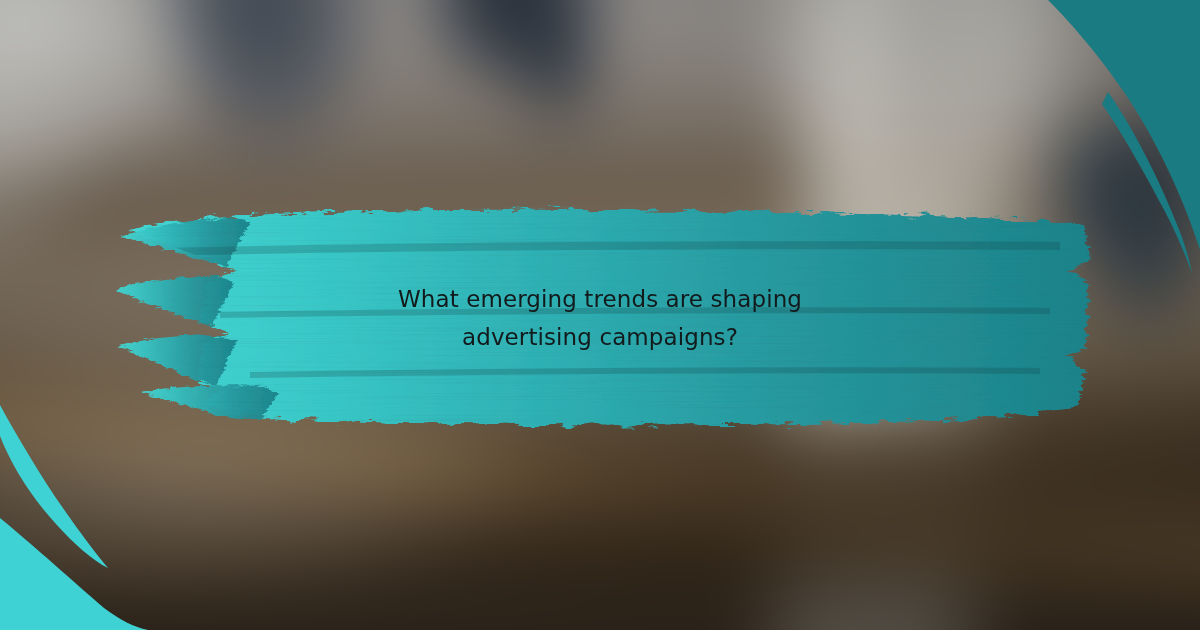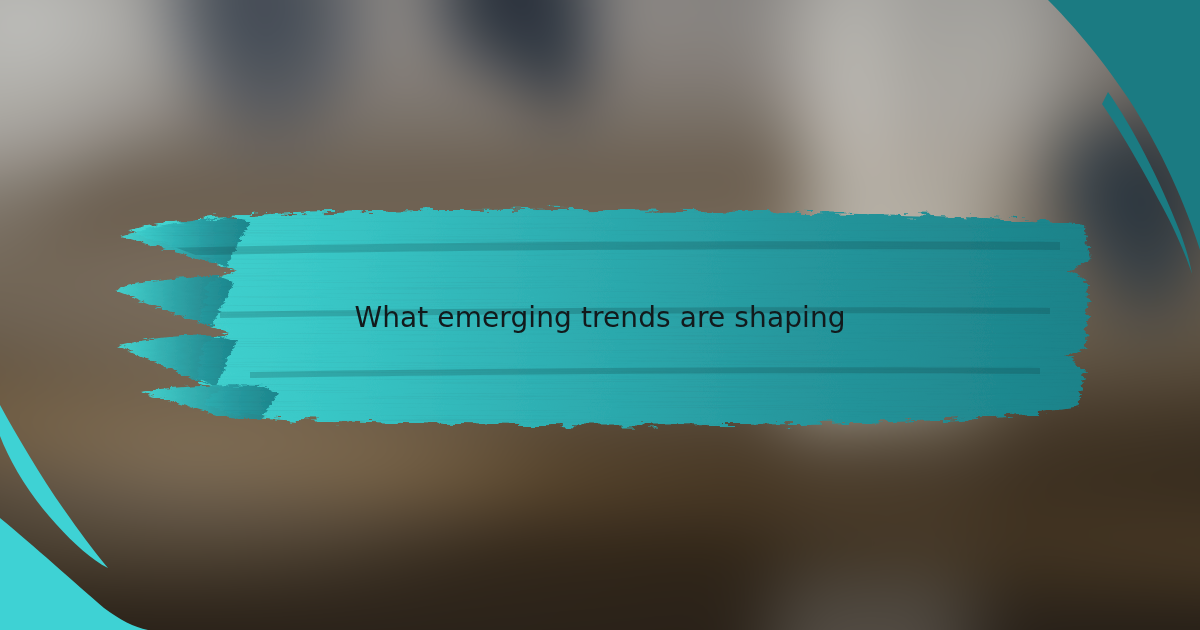--- a/index.html
+++ b/index.html
@@ -121,21 +121,21 @@
     width:1000px; height:244px;
     display:flex;
     flex-direction:column;
     align-items:center;
     justify-content:center;
     gap:8px;
     text-align:center;
   }
   .headline-line {
     font-family:"DejaVu Sans", sans-serif;
-    font-size:28px;
+    font-size:23px;
     font-weight:400;
     line-height:1.32;
     color:#121a1c;
     letter-spacing:0.1px;
     white-space:nowrap;
   }
 </style>
 </head>
 <body>
 
@@ -223,15 +223,16 @@
       <g clip-path="url(#brushClip)" opacity="0.22">
         <path d="M 60 52 C 300 46 640 44 960 46 L 960 54 C 640 52 300 54 60 60 Z" fill="#123b3f"></path>
         <path d="M 120 116 C 340 112 680 110 950 112 L 950 118 C 680 116 340 118 120 122 Z" fill="#123b3f"></path>
         <path d="M 150 176 C 380 172 700 170 940 172 L 940 178 C 700 176 380 178 150 182 Z" fill="#123b3f"></path>
       </g>
     </svg>
   </div>
 
   <div class="headline">
     <div class="headline-line">What emerging trends are shaping</div>
+    <div class="headline-line">advertising campaigns?</div>
   </div>
 
 </div>
 
 </body></html>

